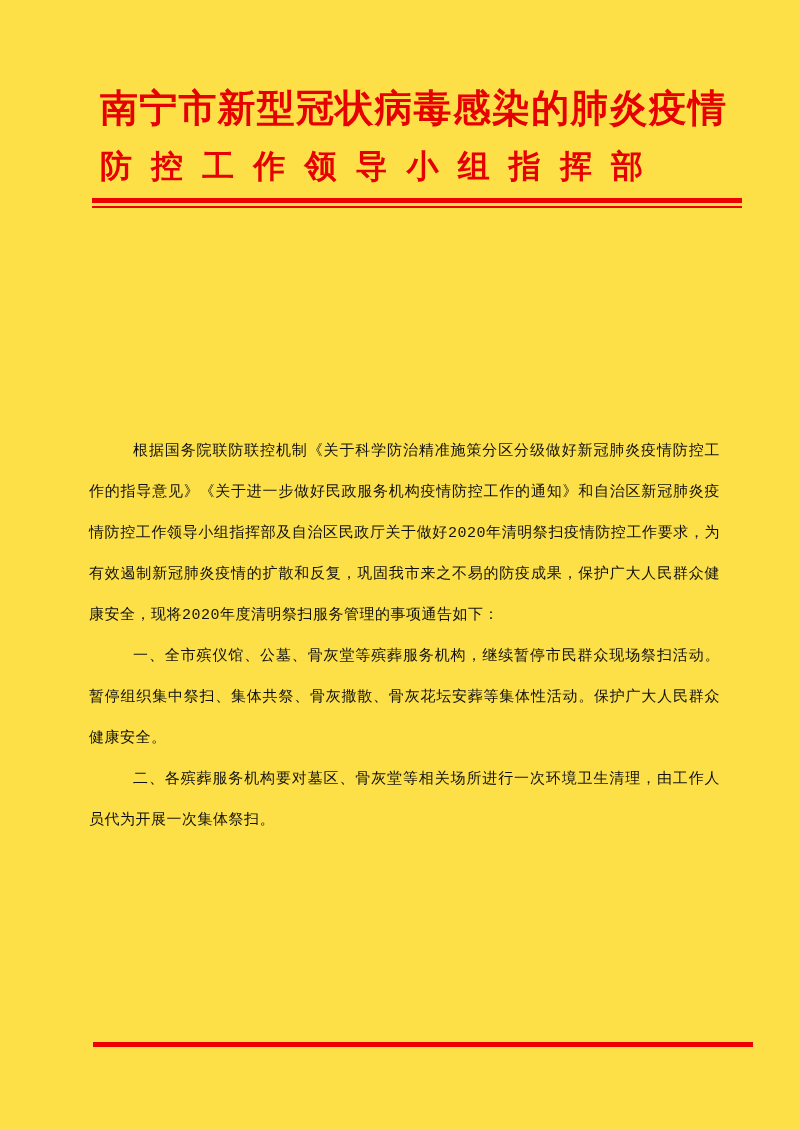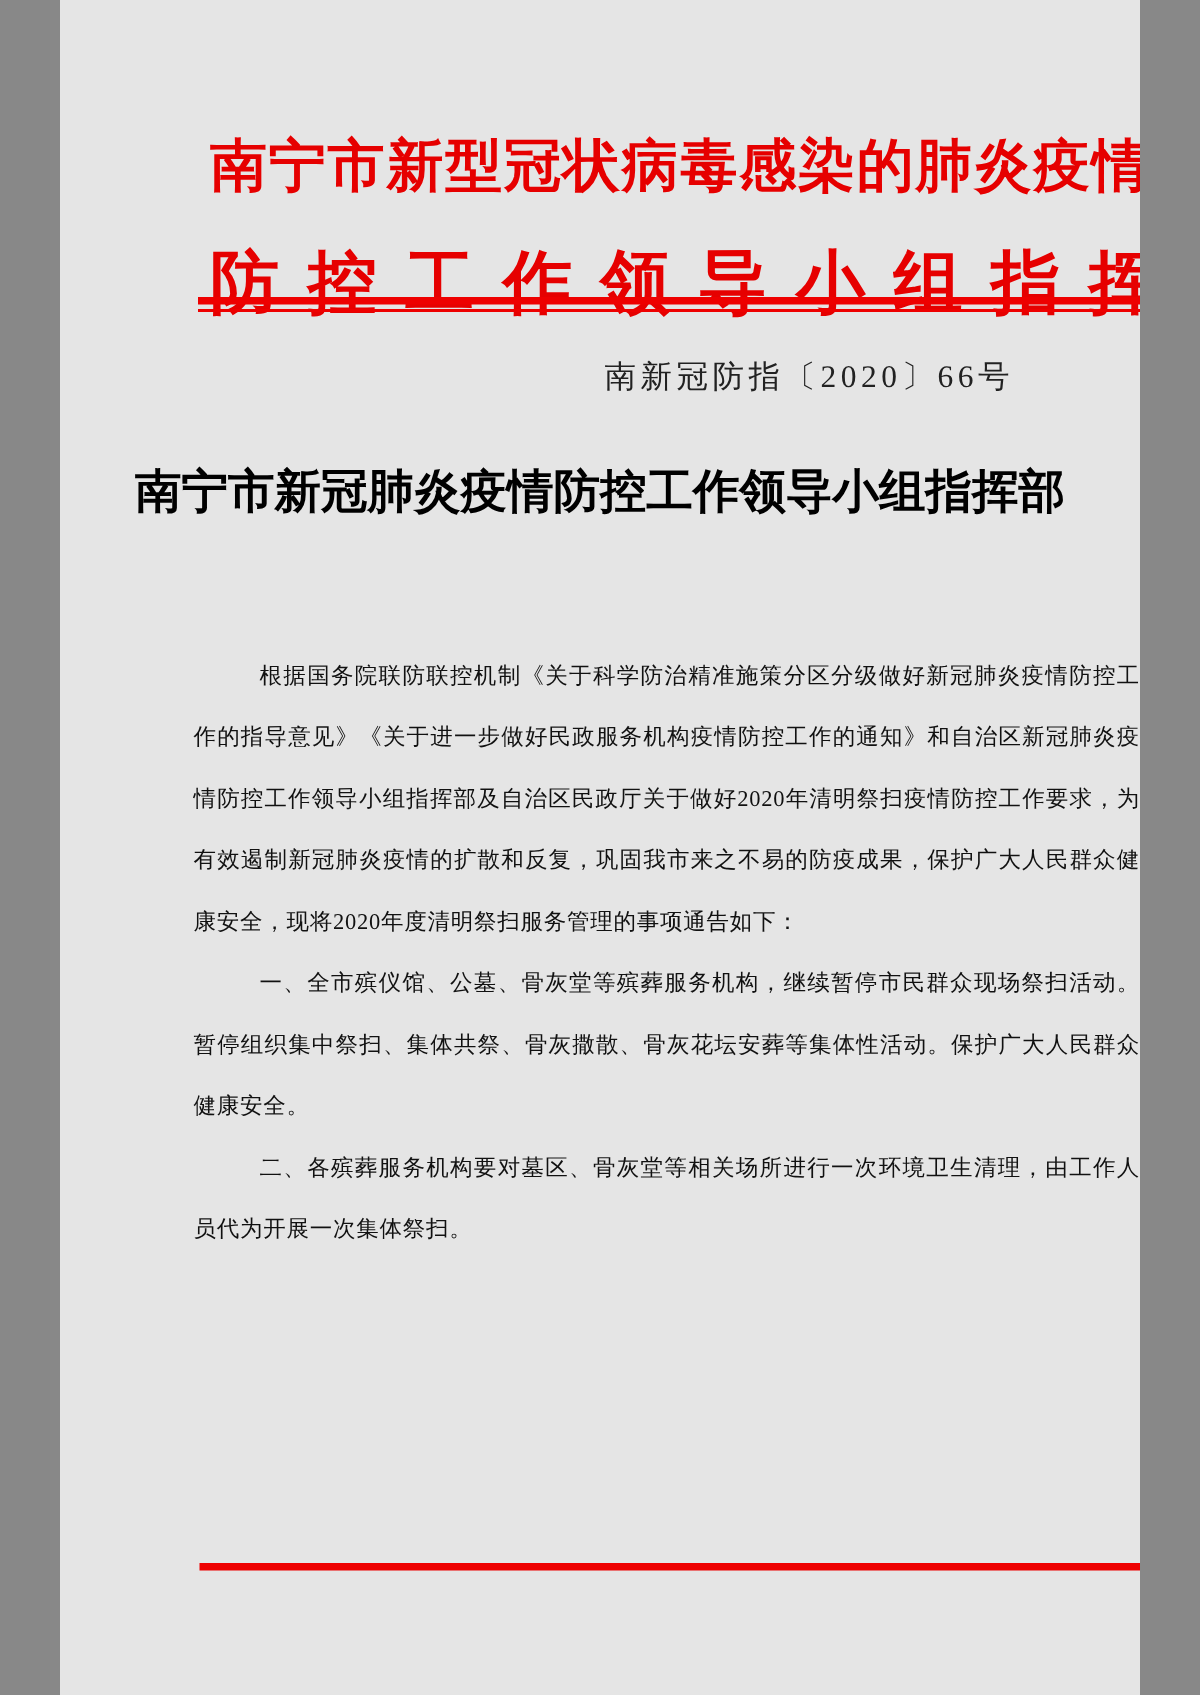--- a/index.html
+++ b/index.html
@@ -2,52 +2,51 @@
 <html><head>
 <meta charset="utf-8">
 <style>
   html, body {
     margin: 0;
     padding: 0;
     background: #888;
   }
   .page {
     position: relative;
-    width: 720px;
+    width: 800px;
     height: 1130px;
     margin: 0 auto;
-    background: #e5e5e5;
+    background: #fde047;
     overflow: hidden;
-    font-family: Liberation Serif, serif;
+    font-family: Liberation Mono, monospace;
   }
 
   
   .red-head {
     position: absolute;
     top: 82px;
     left: 100px;
     width: 628px;
     color: #e60000;
     font-weight: bold;
   }
   .red-head-line1 {
     font-size: 38px;
     line-height: 58px;
     height: 58px;
     letter-spacing: 1.2px;
     white-space: nowrap;
   }
   .red-head-line2 {
-    font-size: 46px;
+    font-size: 32px;
     line-height: 58px;
     height: 58px;
     letter-spacing: 19.1px;
     margin-right: -19.1px;
     white-space: nowrap;
-    margin-top: 20px;
   }
 
   
   .double-rule {
     position: absolute;
     top: 198px;
     left: 92px;
     width: 650px;
   }
   .double-rule .thick {
@@ -120,24 +119,22 @@
   <div class="red-head">
     <div class="red-head-line1">南宁市新型冠状病毒感染的肺炎疫情</div>
     <div class="red-head-line2">防控工作领导小组指挥部</div>
   </div>
 
   <div class="double-rule">
     <div class="thick"></div>
     <div class="thin"></div>
   </div>
 
-  <div class="doc-number">南新冠防指〔2020〕66号</div>
 
   <h1 class="doc-title">
-    <div>南宁市新冠肺炎疫情防控工作领导小组指挥部</div>
   </h1>
 
   <div class="doc-body">
     <p>根据国务院联防联控机制《关于科学防治精准施策分区分级做好新冠肺炎疫情防控工作的指导意见》《关于进一步做好民政服务机构疫情防控工作的通知》和自治区新冠肺炎疫情防控工作领导小组指挥部及自治区民政厅关于做好2020年清明祭扫疫情防控工作要求，为有效遏制新冠肺炎疫情的扩散和反复，巩固我市来之不易的防疫成果，保护广大人民群众健康安全，现将2020年度清明祭扫服务管理的事项通告如下：</p>
     <p>一、全市殡仪馆、公墓、骨灰堂等殡葬服务机构，继续暂停市民群众现场祭扫活动。暂停组织集中祭扫、集体共祭、骨灰撒散、骨灰花坛安葬等集体性活动。保护广大人民群众健康安全。</p>
     <p>二、各殡葬服务机构要对墓区、骨灰堂等相关场所进行一次环境卫生清理，由工作人员代为开展一次集体祭扫。</p>
   </div>
 
   <div class="footer-rule"></div>
 

